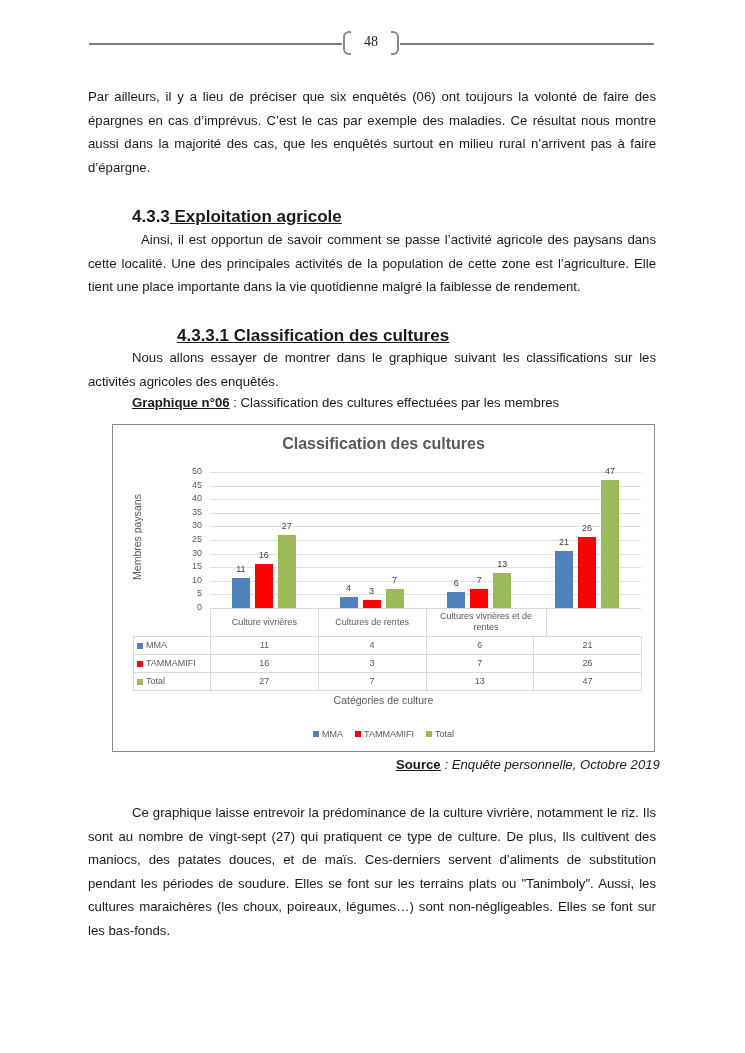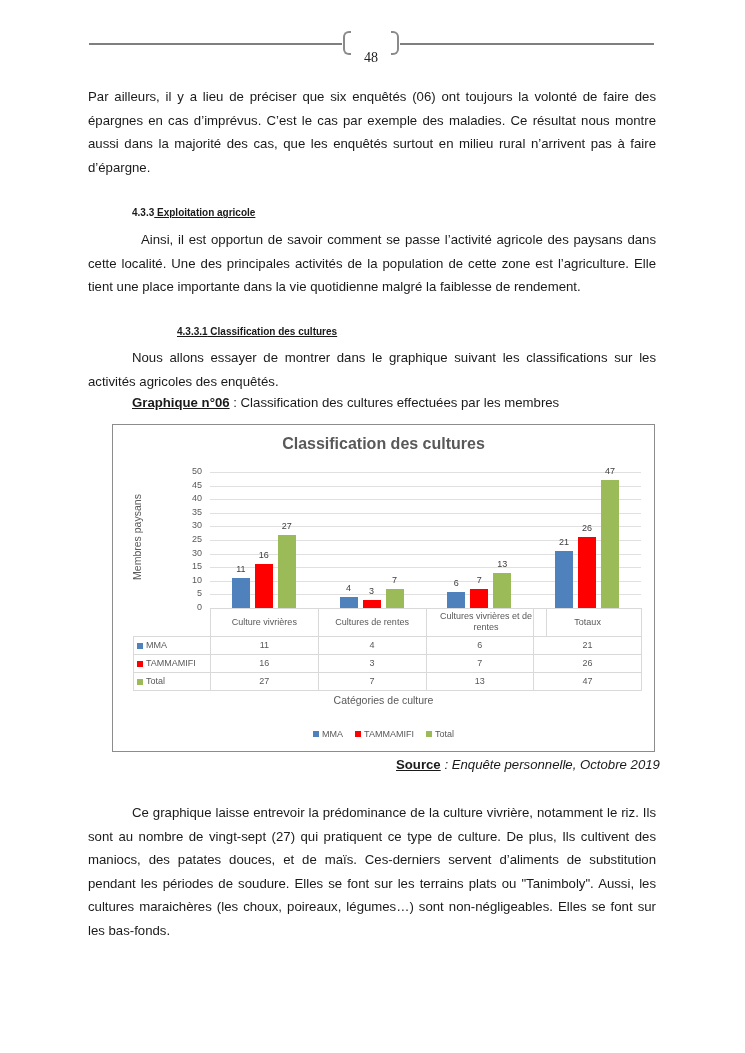--- a/index.html
+++ b/index.html
@@ -3,25 +3,25 @@
 <meta charset="utf-8">
 <style>
   html, body { margin:0; padding:0; background:#ffffff; }
   body { width:745px; height:1053px; position:relative; overflow:hidden;
          font-family:"Liberation Sans", sans-serif; color:#1a1a1a; }
   .abs { position:absolute; }
   .hdr-line { position:absolute; top:43px; height:2px; background:#7f7f7f; }
   .brace { position:absolute; top:31px; width:8px; height:24px; border:2.5px solid #8a8a8a; box-sizing:border-box; }
   .brace.l { left:343px; border-right:none; border-radius:6px 0 0 6px; }
   .brace.r { left:391px; border-left:none; border-radius:0 6px 6px 0; }
-  .pnum { position:absolute; left:352px; top:50px; width:38px; text-align:center;
+  .pnum { position:absolute; left:352px; top:34px; width:38px; text-align:center;
           font-family:"Liberation Serif", serif; font-size:14px; color:#222; }
   .para { position:absolute; left:88px; width:568px; font-size:13.2px; line-height:23.6px;
           text-align:justify; margin:0; }
-  .h3 { position:absolute; font-weight:bold; font-size:10px; }
+  .h3 { position:absolute; font-weight:bold; font-size:17px; }
   .u { text-decoration:underline; }
   .chart-frame { position:absolute; left:112px; top:424px; width:543px; height:328px;
                  border:1px solid #8c8c8c; box-sizing:border-box; background:#fff; }
   .calibri { font-family:"Liberation Sans", sans-serif; }
   .c-title { position:absolute; left:0; width:541px; top:10px; text-align:center;
              font-size:16px; font-weight:bold; color:#595959; }
   .ytick { position:absolute; width:30px; text-align:right; font-size:9px; color:#595959; }
   .ylabel { position:absolute; font-size:10.5px; color:#595959; transform:rotate(-90deg);
             transform-origin:center; white-space:nowrap; }
   .grid { position:absolute; height:1px; background:#d9d9d9; }
@@ -115,21 +115,20 @@
     <div class="dlabel" style="left: 374.375px; top: 133.64px;">13</div>
     <div class="bar" style="left: 442.125px; width: 18px; top: 125.88px; height: 57.12px; background: rgb(79, 129, 189);"></div>
     <div class="dlabel" style="left: 436.125px; top: 111.88px;">21</div>
     <div class="bar" style="left: 465.125px; width: 18px; top: 112.28px; height: 70.72px; background: rgb(255, 0, 0);"></div>
     <div class="dlabel" style="left: 459.125px; top: 98.28px;">26</div>
     <div class="bar" style="left: 488.125px; width: 18px; top: 55.16px; height: 127.84px; background: rgb(155, 187, 89);"></div>
     <div class="dlabel" style="left: 482.125px; top: 41.16px;">47</div>
     <div class="tbl-cell" style="left: 97px; top: 183px; width: 108.75px; height: 29px; border-top: none;">Culture vivrières</div>
     <div class="tbl-cell" style="left: 204.75px; top: 183px; width: 108.75px; height: 29px; border-top: none;">Cultures de rentes</div>
     <div class="tbl-cell" style="left: 312.5px; top: 183px; width: 121px; height: 29px; border-top: none;">Cultures vivrières et de rentes</div>
-    <div class="tbl-cell" style="left: 420.25px; top: 183px; width: 108.75px; height: 29px; border-top: none;">Totaux</div>
     <div class="tbl-cell lead" style="left: 20px; top: 211px; width: 78px; height: 19px;">
       <span class="key" style="background: rgb(79, 129, 189);"></span>
       <span>MMA</span>
     </div>
     <div class="tbl-cell" style="left: 97px; top: 211px; width: 108.75px; height: 19px;">11</div>
     <div class="tbl-cell" style="left: 204.75px; top: 211px; width: 108.75px; height: 19px;">4</div>
     <div class="tbl-cell" style="left: 312.5px; top: 211px; width: 108.75px; height: 19px;">6</div>
     <div class="tbl-cell" style="left: 420.25px; top: 211px; width: 108.75px; height: 19px;">21</div>
     <div class="tbl-cell lead" style="left: 20px; top: 229px; width: 78px; height: 19px;">
       <span class="key" style="background: rgb(255, 0, 0);"></span>

